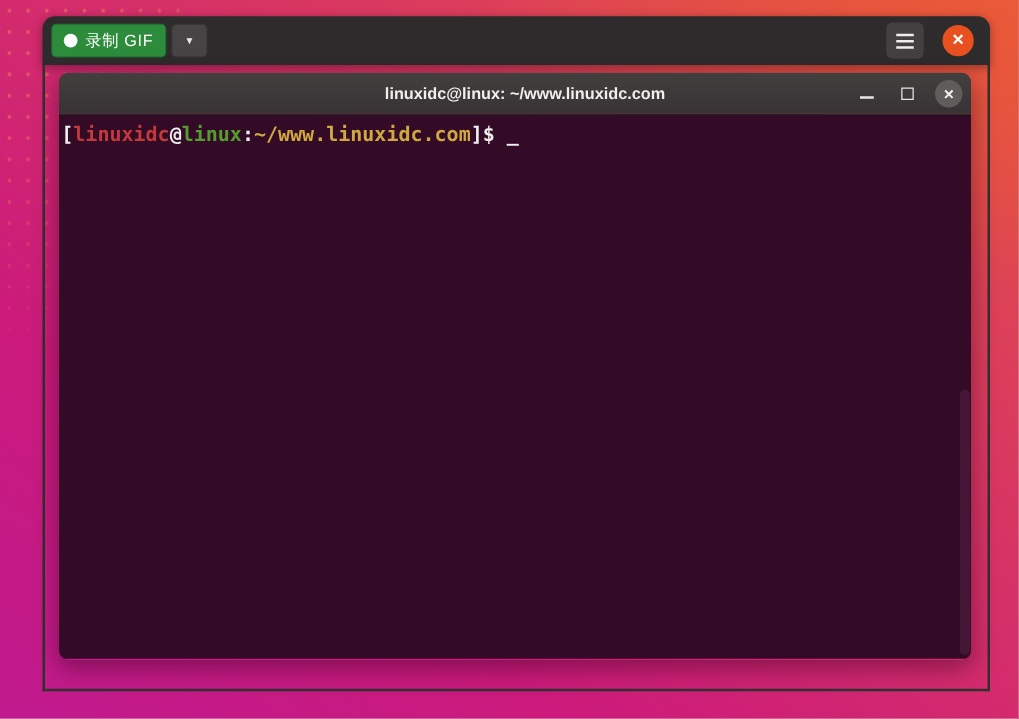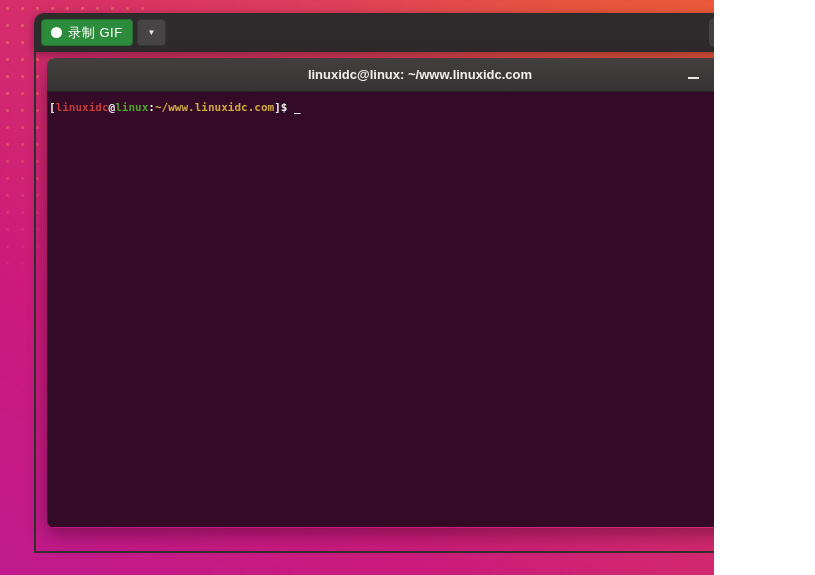--- a/index.html
+++ b/index.html
@@ -1,19 +1,19 @@
 <!DOCTYPE html>
 <html><head>
 <meta charset="utf-8">
 <style>
   * { margin: 0; padding: 0; box-sizing: border-box; }
   html, body { width: 815px; height: 575px; overflow: hidden; }
   body { font-family: "Liberation Sans", sans-serif; }
 
-  .stage { position: relative; width: 714px; height: 575px; overflow: hidden;
+  .stage { position: relative; width: 815px; height: 575px; overflow: hidden;
     background:
       radial-gradient(120% 90% at 100% 0%, rgba(235,90,55,0.85) 0%, rgba(235,90,55,0) 45%),
       linear-gradient(215deg, #e4543e 0%, #dd4157 22%, #d42c6c 48%, #cb1a7b 72%, #c01a8e 100%);
   }
   .confetti { position: absolute; left: 0; top: 0; width: 150px; height: 280px;
     background-image: radial-gradient(circle, rgba(255,205,90,0.55) 1.2px, transparent 1.8px);
     background-size: 15px 17px; opacity: .55;
     -webkit-mask-image: linear-gradient(135deg, #000 20%, transparent 75%);
     mask-image: linear-gradient(135deg, #000 20%, transparent 75%); }
 
@@ -63,21 +63,21 @@
     display: flex; align-items: center; justify-content: center; cursor: pointer; }
   .term-max-btn i { display: block; width: 10px; height: 10px; border: 1.5px solid #e9e7e6; }
   .term-close-btn { position: absolute; left: 701px; top: 6px; width: 22px; height: 22px;
     border-radius: 50%; background: #605c5c;
     display: flex; align-items: center; justify-content: center;
     color: #f4f2f1; font-size: 14px; font-weight: bold; line-height: 1; cursor: pointer; }
 
   .term-body { position: relative; height: 435px; background: #330b27;
     padding: 6px 10px 0 2px; cursor: text;
     font-family: "DejaVu Sans Mono", "Liberation Mono", monospace;
-    font-size: 11px; font-weight: bold; line-height: 19px; }
+    font-size: 16px; font-weight: bold; line-height: 19px; }
   .prompt-line { white-space: pre; }
   .c-plain { color: #eeeeec; }
   .c-user  { color: #c23a3a; }
   .c-host  { color: #539e2f; }
   .c-path  { color: #cfa93f; }
   .cursor  { color: #eeeeec; }
 
   .scroll-thumb { position: absolute; right: 1px; top: 220px; width: 8px; height: 212px;
     background: #451736; border-radius: 4px; cursor: pointer; }
 </style>

